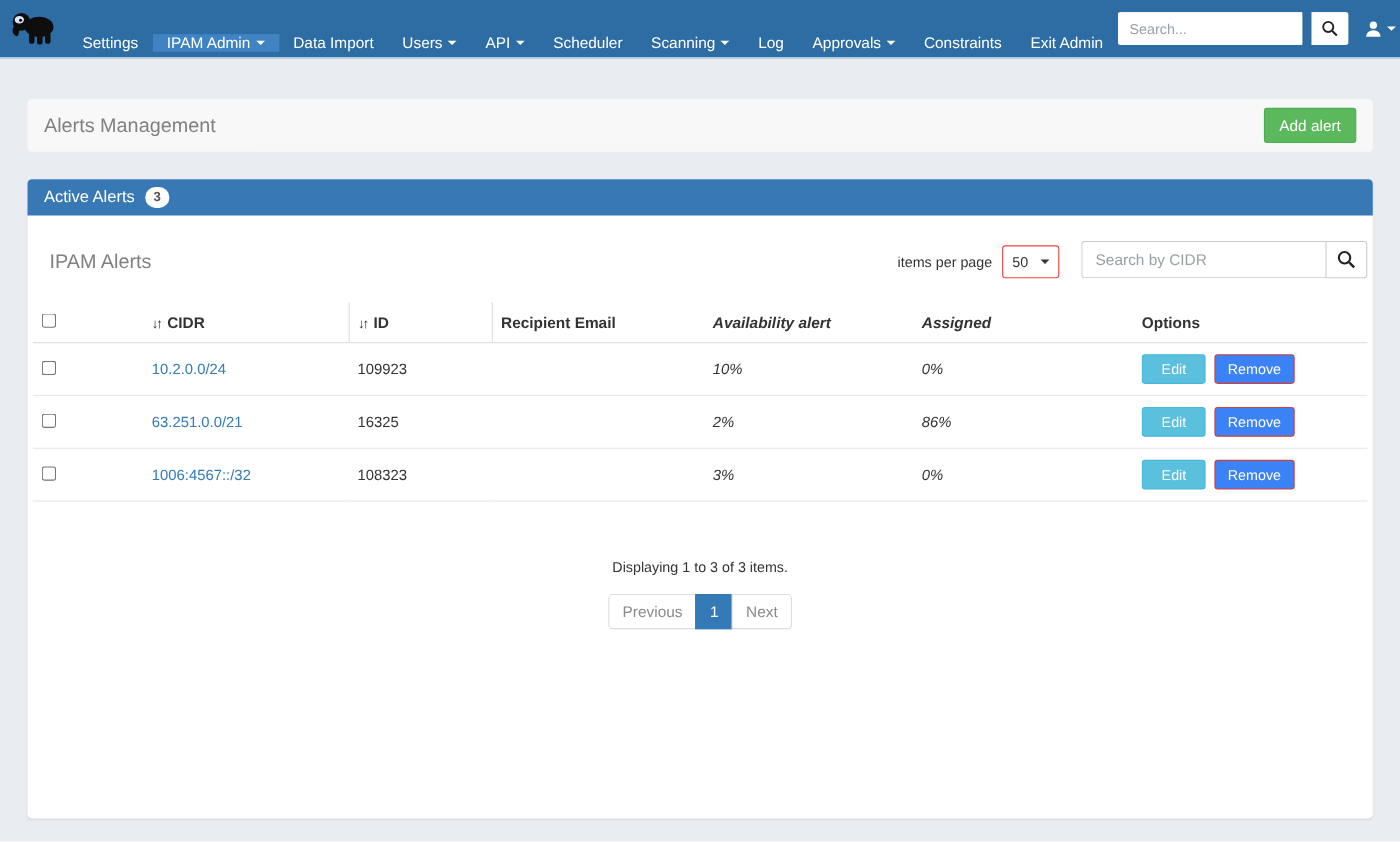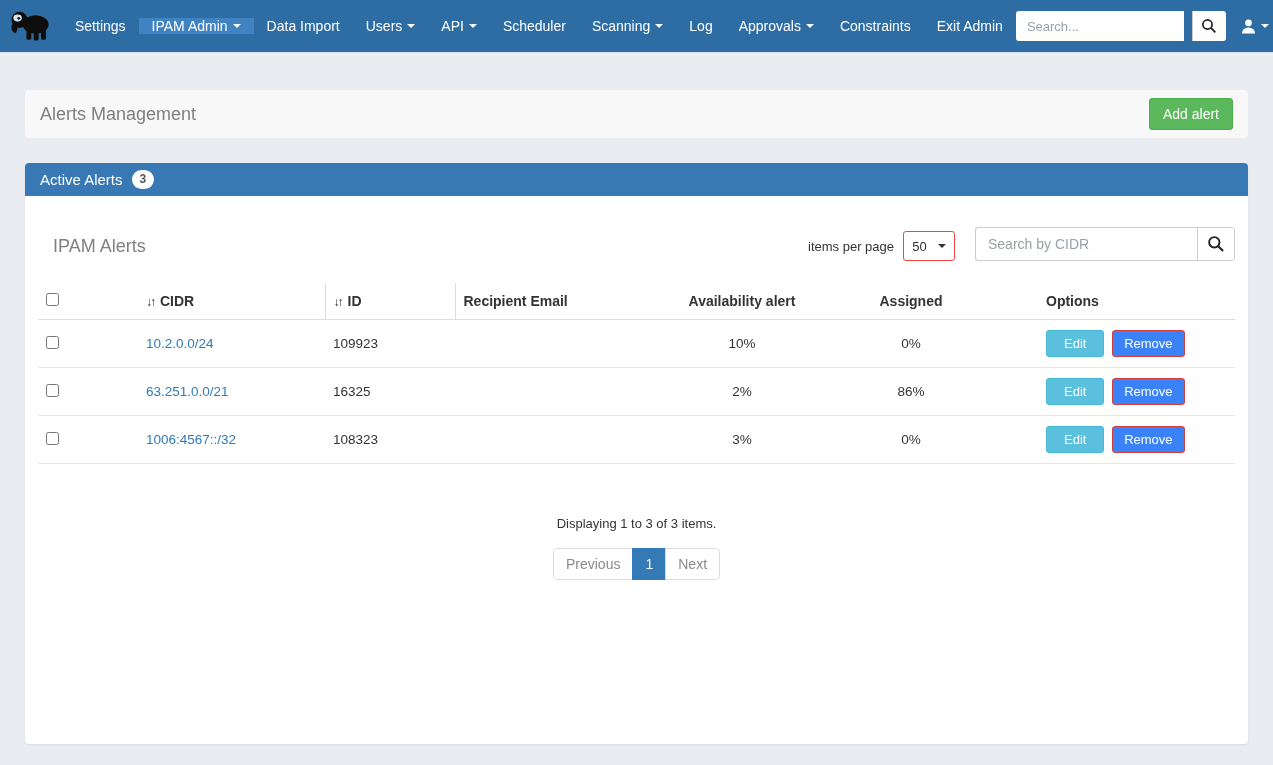--- a/index.html
+++ b/index.html
@@ -5,21 +5,21 @@
   * { box-sizing: border-box; margin: 0; padding: 0; }
   html, body { width: 1273px; height: 765px; overflow: hidden; }
   body { font-family: "Liberation Sans", sans-serif; background: #e9edf1; }
 
   
   .navbar {
     height: 53px; background: #2e6da4; display: flex; align-items: center;
     padding: 0 12px 0 8px; border-bottom: 1px solid #d5e2ee;
   }
   .logo { width: 50px; height: 40px; display: flex; align-items: center; justify-content: center; margin-right: 8px; cursor: pointer; }
-  .nav-list { list-style: none; display: flex; align-items: center; height: 42px; }
+  .nav-list { list-style: none; display: flex; align-items: flex-end; height: 42px; }
   .nav-item {
     color: #fff; font-size: 14px; padding: 0 13px; display: flex; align-items: center;
     cursor: pointer; white-space: nowrap;
   }
   .nav-item.active { background: #3f83c3; }
   .caret {
     display: inline-block; width: 0; height: 0; margin-left: 5px;
     border-top: 4px solid #fff; border-left: 4px solid transparent; border-right: 4px solid transparent;
     vertical-align: middle;
   }
@@ -55,21 +55,21 @@
   
   .panel { margin-top: 25px; height: 581px; border-radius: 4px; background: #fff; box-shadow: 0 1px 2px rgba(0,0,0,.08); }
   .panel-heading {
     height: 33px; background: #3879b5; border-radius: 4px 4px 0 0; color: #fff;
     display: flex; align-items: center; padding: 0 15px; font-size: 15px;
   }
   .badge-count {
     background: #fff; color: #555; font-size: 12px; font-weight: 700;
     border-radius: 10px; padding: 2px 8px; margin-left: 9px; line-height: 1.2;
   }
-  .panel-body { padding: 13px; height: 548px; overflow: hidden; }
+  .panel-body { padding: 5px; height: 548px; overflow: hidden; }
 
   
   .toolbar { display: flex; align-items: center; margin: 18px 0 18px 0; }
   .toolbar h2 { font-size: 18px; font-weight: 400; color: #808080; margin-left: 15px; }
   .toolbar-right { margin-left: auto; display: flex; align-items: center; }
   .ipp-label { font-size: 13px; color: #333; }
   .ipp-select {
     margin: 0 20px 0 9px; width: 52px; height: 30px; border: 1px solid #ef4444; border-radius: 3px;
     background: #fff; display: flex; align-items: center; justify-content: center; gap: 6px;
     font-size: 13px; color: #333; cursor: pointer;
@@ -88,21 +88,21 @@
   
   table { width: 100%; border-collapse: collapse; table-layout: fixed; }
   col.c-check { width: 100px; } col.c-cidr { width: 187px; } col.c-id { width: 130px; }
   col.c-email { width: 193px; } col.c-avail { width: 190px; } col.c-assigned { width: 148px; }
   th {
     text-align: left; font-size: 14px; font-weight: 700; color: #333;
     padding: 10px 8px; border-bottom: 1px solid #ddd;
   }
   th.tick { border-left: 1px solid #ddd; }
   td { font-size: 13.5px; color: #333; padding: 10px 8px; border-bottom: 1px solid #e7e7e7; height: 39px; }
-  .num { text-align: center; padding-right: 10px; }
+  .num { text-align: left; padding-right: 10px; font-style: italic; }
   th.num { padding-right: 10px; }
   .opt-col { padding-left: 60px; }
   a.cidr-link { color: #337ab7; text-decoration: none; font-size: 13.5px; cursor: pointer; }
   .sort-icon { font-size: 12px; font-weight: 700; color: #222; letter-spacing: -2px; margin-right: 6px; }
   input[type="checkbox"] { width: 13px; height: 13px; cursor: pointer; }
   .btn-info  { background: #5bc0de; border: 1px solid #46b8da; color: #fff; padding: 5px 17px; }
   .btn-danger{ background: #3b82f6; border: 1px solid #d43f3a; color: #fff; padding: 5px 11px; margin-left: 4px; }
 
   
   .summary { text-align: center; font-size: 13px; color: #333; margin-top: 52px; }

